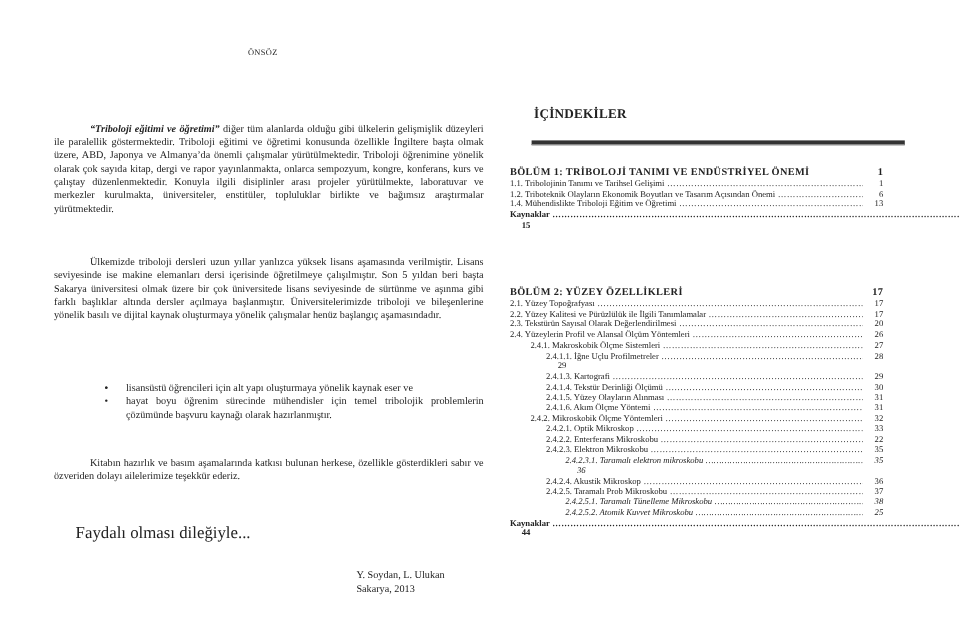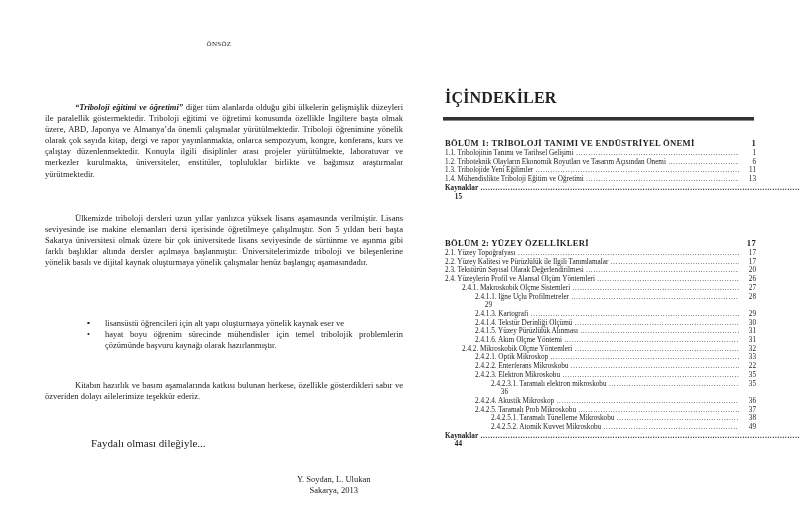--- a/index.html
+++ b/index.html
@@ -15,39 +15,39 @@
   .p1 { top: 102px; }
   .p2 { top: 213px; }
   .p3 { top: 283px; }
   .indent { display: inline-block; width: 30px; }
   .italic-bold { font-style: italic; font-weight: bold; }
   .bullets { position: absolute; top: 318px; left: 26px; width: 358px; font-size: 8.5px;
              line-height: 11.1px; margin: 0; padding: 0; list-style: none; }
   .bullets li { position: relative; padding-left: 60px; text-align: justify; }
   .bullets li .dot { position: absolute; left: 42px; top: 0; }
   .p4 { top: 380px; }
-  .wish { position: absolute; top: 437px; left: 72px; font-size: 11px; }
-  .sign { position: absolute; top: 474px; left: 278px; font-size: 8.5px; line-height: 11px; text-align: center; }
+  .wish { position: absolute; top: 437px; left: 44px; font-size: 14px; }
+  .sign { position: absolute; top: 474px; left: 278px; font-size: 8.5px; line-height: 11px; text-align: left; }
 
-  .toc-title { position: absolute; top: 89px; left: 445px; font-size: 16px; font-weight: bold;
+  .toc-title { position: absolute; top: 89px; left: 445px; font-size: 11px; font-weight: bold;
                font-family: "Liberation Serif", serif; letter-spacing: 0.2px; text-align: right; }
   .toc-rule { position: absolute; top: 117px; left: 443px; width: 311px; height: 3px;
               background: #333; border-bottom: 1px solid #888; }
-  .toc { position: absolute; left: 445px; width: 311px; font-size: 7.2px; line-height: 8.7px; }
+  .toc { position: absolute; left: 425px; width: 311px; font-size: 7.2px; line-height: 8.7px; }
   .toc-row { display: flex; align-items: baseline; white-space: nowrap; }
   .toc-row .lbl { overflow: hidden; flex: 1; }
   .toc-row .lbl::after { content: " ………………………………………………………………………………………………………………………………"; letter-spacing: 0.3px; }
   .toc-row .pg { width: 14px; text-align: right; padding-left: 3px; }
   .toc-row.chapter { font-weight: bold; font-size: 8.6px; line-height: 11px; letter-spacing: 0.3px; }
   .toc-row.chapter .lbl::after { content: ""; }
   .toc-row.bold { font-weight: bold; flex-direction: column; }
   .lvl1 { padding-left: 0; }
   .lvl2 { padding-left: 17px; }
   .lvl3 { padding-left: 30px; }
-  .lvl4 { padding-left: 46px; }
+  .lvl4 { padding-left: 46px; font-style: italic; }
   .toc1 { top: 138px; }
   .toc2 { top: 238px; }
 </style>
 </head>
 <body>
 
 <div class="page left">
   <div class="onsoz">ÖNSÖZ</div>
 
   <div class="body-text p1"><span class="indent"></span><span class="italic-bold">“Triboloji eğitimi ve öğretimi”</span><span> diğer tüm alanlarda olduğu gibi ülkelerin gelişmişlik düzeyleri ile paralellik göstermektedir. Triboloji eğitimi ve öğretimi konusunda özellikle İngiltere başta olmak üzere, ABD, Japonya ve Almanya’da önemli çalışmalar yürütülmektedir. Triboloji öğrenimine yönelik olarak çok sayıda kitap, dergi ve rapor yayınlanmakta, onlarca sempozyum, kongre, konferans, kurs ve çalıştay düzenlenmektedir. Konuyla ilgili disiplinler arası projeler yürütülmekte, laboratuvar ve merkezler kurulmakta, üniversiteler, enstitüler, topluluklar birlikte ve bağımsız araştırmalar yürütmektedir.</span></div>
@@ -79,24 +79,20 @@
     <span class="lbl">BÖLÜM 1:  TRİBOLOJİ TANIMI VE ENDÜSTRİYEL ÖNEMİ</span>
     <span class="pg">1</span>
   </div>
   <div class="toc-row lvl1">
       <span class="lbl">1.1. Tribolojinin Tanımı ve Tarihsel Gelişimi</span>
       <span class="pg">1</span>
     </div>
   <div class="toc-row lvl1">
       <span class="lbl">1.2. Triboteknik Olayların Ekonomik Boyutları ve Tasarım Açısından Önemi</span>
       <span class="pg">6</span>
-    </div>
-  <div class="toc-row lvl1">
-      <span class="lbl">1.3. Tribolojide Yeni Eğilimler</span>
-      <span class="pg">11</span>
     </div>
   <div class="toc-row lvl1">
       <span class="lbl">1.4. Mühendislikte Triboloji Eğitim ve Öğretimi</span>
       <span class="pg">13</span>
     </div>
   <div class="toc-row lvl1 bold">
       <span class="lbl">Kaynaklar</span>
       <span class="pg">15</span>
     </div>
 </div>
@@ -135,21 +131,21 @@
     </div>
   <div class="toc-row lvl3">
       <span class="lbl">2.4.1.3.  Kartografi</span>
       <span class="pg">29</span>
     </div>
   <div class="toc-row lvl3">
       <span class="lbl">2.4.1.4.  Tekstür Derinliği Ölçümü</span>
       <span class="pg">30</span>
     </div>
   <div class="toc-row lvl3">
-      <span class="lbl">2.4.1.5.  Yüzey Pürüzlülük Alınması</span>
+      <span class="lbl">2.4.1.5.  Yüzey Olayların Alınması</span>
       <span class="pg">31</span>
     </div>
   <div class="toc-row lvl3">
       <span class="lbl">2.4.1.6.  Akım Ölçme Yöntemi</span>
       <span class="pg">31</span>
     </div>
   <div class="toc-row lvl2">
       <span class="lbl">2.4.2. Mikroskobik Ölçme Yöntemleri</span>
       <span class="pg">32</span>
     </div>
@@ -179,19 +175,19 @@
   <div class="toc-row lvl3">
       <span class="lbl">2.4.2.5. Taramalı Prob Mikroskobu</span>
       <span class="pg">37</span>
     </div>
   <div class="toc-row lvl4">
       <span class="lbl">2.4.2.5.1. Taramalı Tünelleme Mikroskobu</span>
       <span class="pg">38</span>
     </div>
   <div class="toc-row lvl4">
       <span class="lbl">2.4.2.5.2. Atomik Kuvvet Mikroskobu</span>
-      <span class="pg">49</span>
+      <span class="pg">25</span>
     </div>
   <div class="toc-row lvl1 bold">
       <span class="lbl">Kaynaklar</span>
       <span class="pg">44</span>
     </div>
 </div>
 
 </body></html>

